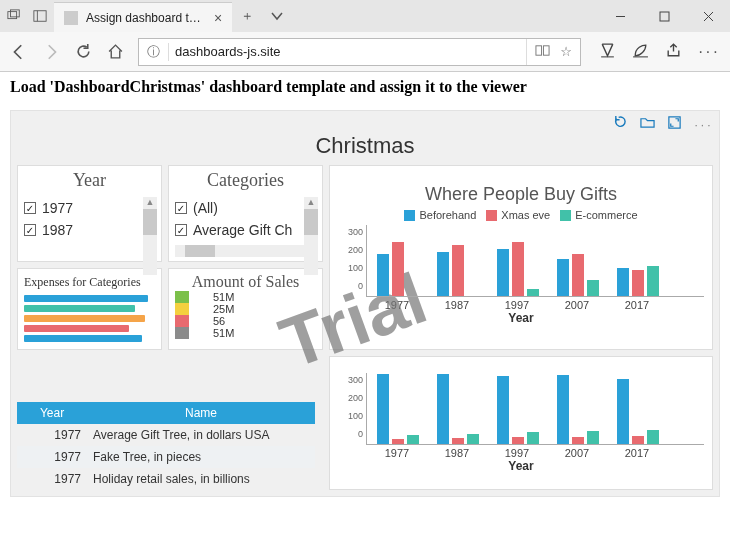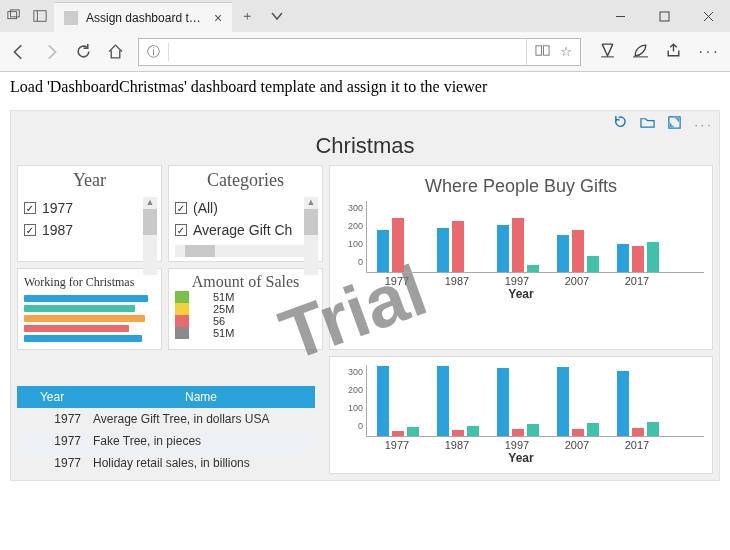--- a/index.html
+++ b/index.html
@@ -50,21 +50,21 @@
     border:1px solid #bbb; height:28px; background:#fff;
   }
   .urlbox .lock { padding:0 8px; border-right:1px solid #ddd; color:#777; }
   .urlbox .host { padding:0 6px; color:#222; font-size:13px; }
   .urlbox .path { color:#888; font-size:13px; white-space:nowrap; overflow:hidden; }
   .urlbox .right { margin-left:auto; display:flex; align-items:center; gap:10px; padding:0 8px; color:#666; border-left:1px solid #ddd; height:100%; }
   .right-icons { display:flex; align-items:center; gap:16px; color:#555; padding-left:4px; }
 
   
   .page { padding: 6px 10px; }
-  .heading { font-family: "Times New Roman", serif; font-size:16px; color:#000; margin-bottom:14px; }
+  .heading { font-family: "Times New Roman", serif; font-size:16px; color:#000; margin-bottom:14px;font-weight:bold; }
 
   .dash-shell { background:#f0f0f0; border:1px solid #e2e2e2; padding:6px 6px 6px 6px; position:relative; }
   .dash-tools { position:absolute; top:4px; right:6px; display:flex; gap:12px; color:#1a7bbd; align-items:center; }
   .dash-tools .dots { color:#888; letter-spacing:2px; }
   .dash-title { text-align:center; font-size:22px; font-family:"Segoe UI", Arial; color:#333; margin:16px 0 6px; }
 
   .dash-grid { display:grid; grid-template-columns: 145px 155px 1fr; gap:6px; }
   .panel { background:#fff; border:1px solid #ddd; padding:4px 6px; }
   .panel-title { text-align:center; font-size:18px; color:#555; font-family:"Segoe UI Light","Segoe UI"; }
 
@@ -79,21 +79,21 @@
   .hscroll .thumb { position:absolute; left:10px; width:30px; height:12px; background:#c9c9c9; }
 
   .expenses-panel .panel-title { font-size:12px; text-align:left; color:#333; padding:2px 0; }
   .expenses-bars .bar { height:7px; margin:3px 0; border-radius:1px; }
 
   .amount-panel .stack { display:flex; gap:24px; }
   .stack-col { width:14px; display:flex; flex-direction:column; }
   .stack-seg { flex:1; }
   .stack-labels { font-size:11px; color:#333; display:flex; flex-direction:column; justify-content:space-around; }
 
-  .chart { padding:8px 8px; }
+  .chart { padding:16px 8px; }
   .chart-title { text-align:center; font-size:18px; color:#555; margin:2px 0 4px; }
   .legend { display:flex; gap:10px; justify-content:center; font-size:11px; color:#444; margin-bottom:4px; }
   .legend-item { display:flex; align-items:center; gap:4px; }
   .sw { width:11px; height:11px; }
   .plot { height:72px; display:flex; align-items:flex-end; gap:18px; padding:0 10px; position:relative; border-left:1px solid #aaa; border-bottom:1px solid #aaa; margin-left:28px; }
   .ytks { position:absolute; left:-30px; top:-2px; font-size:9px; color:#666; line-height:18px; text-align:right; width:26px; }
   .grp { display:flex; align-items:flex-end; gap:3px; }
   .b { width:12px; }
   .xlabels { display:flex; gap:18px; padding-left:38px; margin-top:2px; font-size:11px; color:#444; }
   .xlabels span { width:42px; text-align:center; }
@@ -187,20 +187,21 @@
         <path d="M12 1 L12 5 L8 5" fill="none" stroke="#555" stroke-width="1.5"></path>
       </svg>
     </span>
   <span class="addr-btn">
       <svg viewBox="0 0 16 16" width="17" height="17">
         <path d="M2 8 L8 2 L14 8 M4 7 V14 H12 V7" fill="none" stroke="#555" stroke-width="1.3"></path>
       </svg>
     </span>
   <div class="urlbox">
     <span class="lock">ⓘ</span>
+    <span class="host">dashboards-js.site</span>
     <span class="right">
       <span><svg viewBox="0 0 16 16" width="15" height="15">
             <rect x="1" y="3" width="6" height="10" fill="none" stroke="#777"></rect>
             <rect x="9" y="3" width="6" height="10" fill="none" stroke="#777"></rect>
           </svg></span>
       <span>☆</span>
     </span>
   </div>
   <div class="right-icons">
     <span><svg viewBox="0 0 16 16" width="17" height="17">
@@ -277,20 +278,34 @@
               <div class="thumb"></div>
           </div>
         </div>
         <div class="hscroll">
             <div class="thumb"></div>
           </div>
       </div>
 
       <div class="panel chart" id="chart0" style="grid-row: span 2;">
         <div class="chart-title">Where People Buy Gifts</div>
+        <div class="legend">
+            <span class="legend-item">
+              <span class="sw" style="background:#2aa1d8"></span>
+              <span>Beforehand</span>
+            </span>
+            <span class="legend-item">
+              <span class="sw" style="background:#e86a6f"></span>
+              <span>Xmas eve</span>
+            </span>
+            <span class="legend-item">
+              <span class="sw" style="background:#41c1a9"></span>
+              <span>E-commerce</span>
+            </span>
+          </div>
         <div class="plot">
             <div class="ytks">
               <div>300</div>
               <div>200</div>
               <div>100</div>
               <div>0</div>
             </div>
             <div class="grp">
               <div class="b" style="height: 42px; background: rgb(42, 161, 216);"></div>
               <div class="b" style="height: 53.6667px; background: rgb(232, 106, 111);"></div>
@@ -321,21 +336,21 @@
             <span>1977</span>
             <span>1987</span>
             <span>1997</span>
             <span>2007</span>
             <span>2017</span>
           </div>
         <div class="axislabel">Year</div>
       </div>
 
       <div class="panel expenses-panel">
-        <div class="panel-title">Working for Christmas</div>
+        <div class="panel-title">Expenses for Categories</div>
         <div class="expenses-bars">
           <div class="bar c-blue" style="width:95%"></div>
           <div class="bar c-teal" style="width:85%"></div>
           <div class="bar c-orange" style="width:92%"></div>
           <div class="bar c-red" style="width:80%"></div>
           <div class="bar c-blue" style="width:90%"></div>
         </div>
       </div>
 
       <div class="panel amount-panel">

